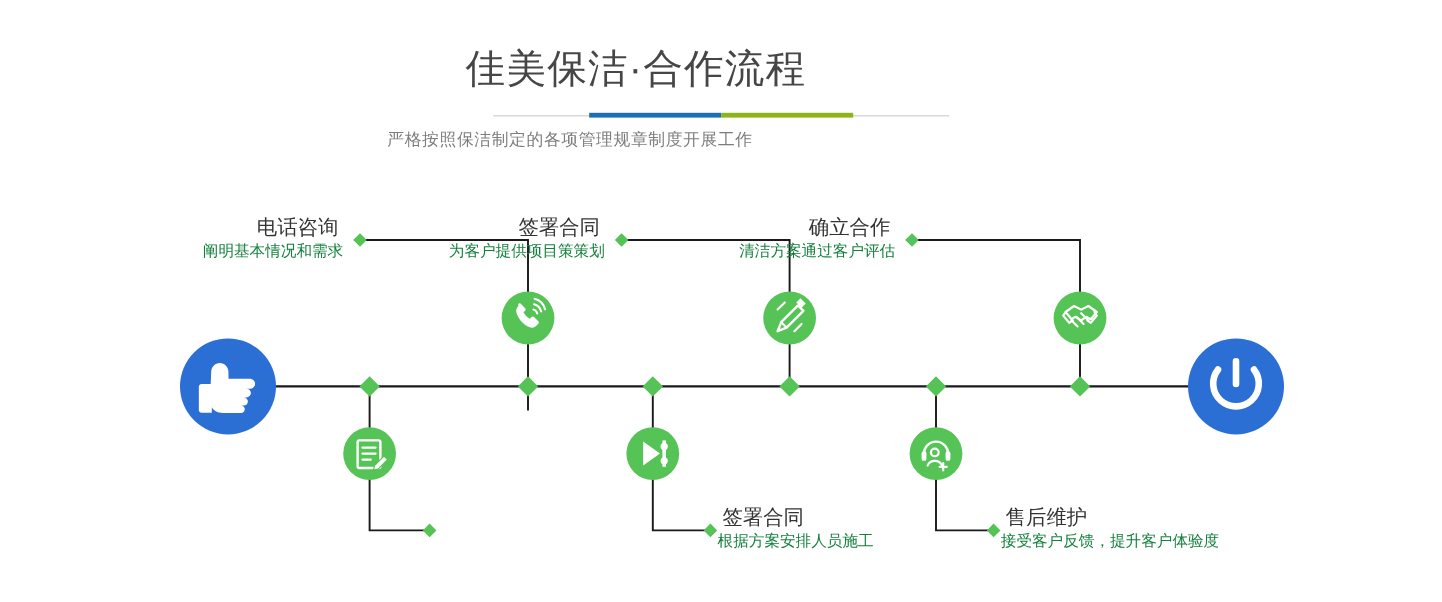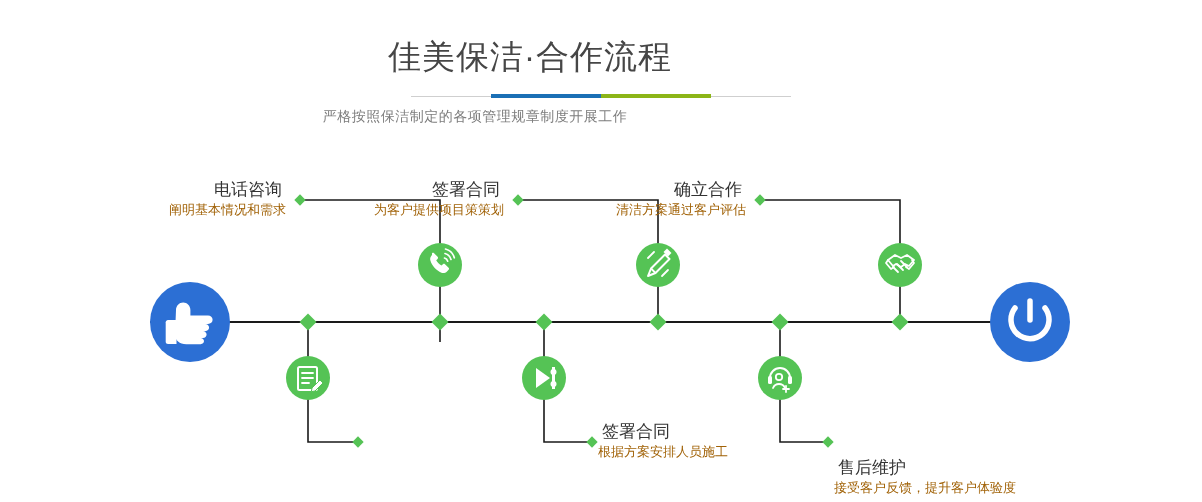--- a/index.html
+++ b/index.html
@@ -47,21 +47,21 @@
   .flow svg{position:absolute;left:0;top:0;}
 
   
   .node-label{
     position:absolute;white-space:nowrap;
   }
   .node-label .lbl-title{
     font-size:17px;line-height:20px;color:#333333;
   }
   .node-label .lbl-desc{
-    font-size:13px;line-height:20px;color:#a16207;
+    font-size:13px;line-height:20px;color:#15803d;font-family:Liberation Mono, monospace;
   }
   .node-label.up{ text-align:right; }
   .node-label.down{ text-align:left; }
   .node-label.up .lbl-desc{ padding-right:4px; }
   .node-label.down .lbl-desc{ padding-left:6px; }
   .node-label.up .lbl-title{ padding-right:8px; }
   .node-label.down .lbl-title{ padding-left:10px; }
 </style>
 </head>
 <body>
@@ -207,18 +207,18 @@
   <div class="node-label down" style="left:592px;top:282px;">
     <div class="lbl-title">签署合同</div>
     <div class="lbl-desc">根据方案安排人员施工</div>
   </div>
 
   <div class="node-label up" style="right:452px;top:40px;">
     <div class="lbl-title">确立合作</div>
     <div class="lbl-desc">清洁方案通过客户评估</div>
   </div>
 
-  <div class="node-label down" style="left:828px;top:282px;margin-top:36px;">
+  <div class="node-label down" style="left:828px;top:282px;">
     <div class="lbl-title">售后维护</div>
     <div class="lbl-desc">接受客户反馈，提升客户体验度</div>
   </div>
 
 </div>
 
 </body></html>

